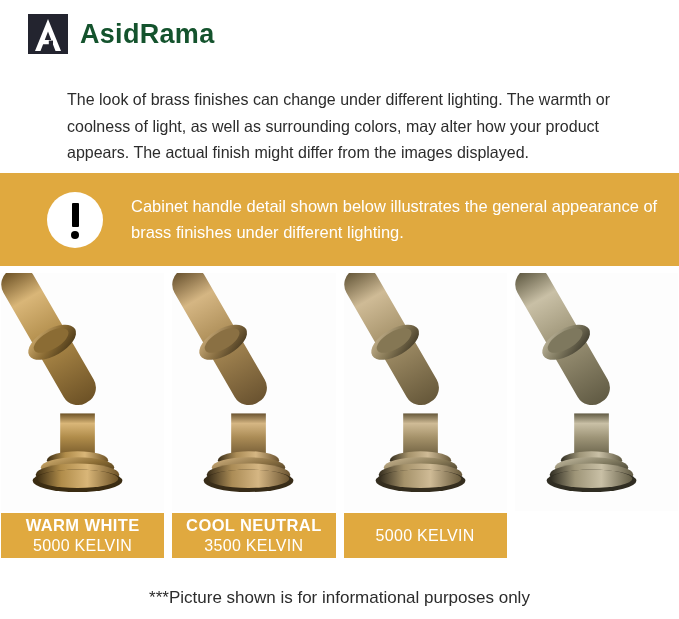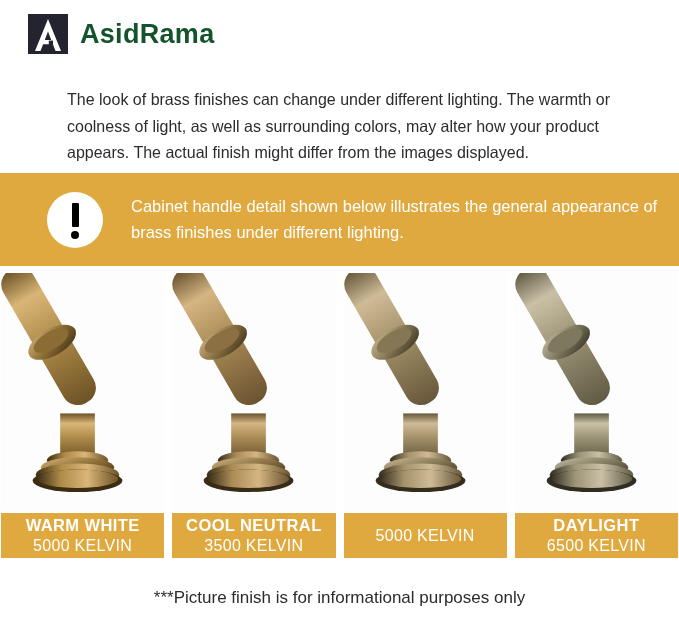--- a/index.html
+++ b/index.html
@@ -385,21 +385,17 @@
           <ellipse cx="79" cy="60" rx="19" ry="8.5" fill="#7e785e"></ellipse>
         </g>
         <rect x="58" y="140" width="34" height="45" fill="url(#barD)"></rect>
         <ellipse cx="75" cy="186" rx="30" ry="9" fill="url(#baseD)"></ellipse>
         <ellipse cx="75" cy="193" rx="36" ry="10" fill="url(#ringD)"></ellipse>
         <ellipse cx="75" cy="200" rx="41" ry="11" fill="url(#baseD)"></ellipse>
         <ellipse cx="75" cy="206" rx="44" ry="11" fill="#302d22"></ellipse>
         <ellipse cx="75" cy="204" rx="40" ry="9" fill="url(#baseD)"></ellipse>
       </svg>
     </div>
-    <div class="panel-label">
-      <div class="l1">DAYLIGHT</div>
-      <div class="l2">6500 KELVIN</div>
-    </div>
   </div>
 
 </div>
 
-<div class="footer">***Picture finish is for informational purposes only</div>
+<div class="footer">***Picture shown is for informational purposes only</div>
 
 </body></html>

